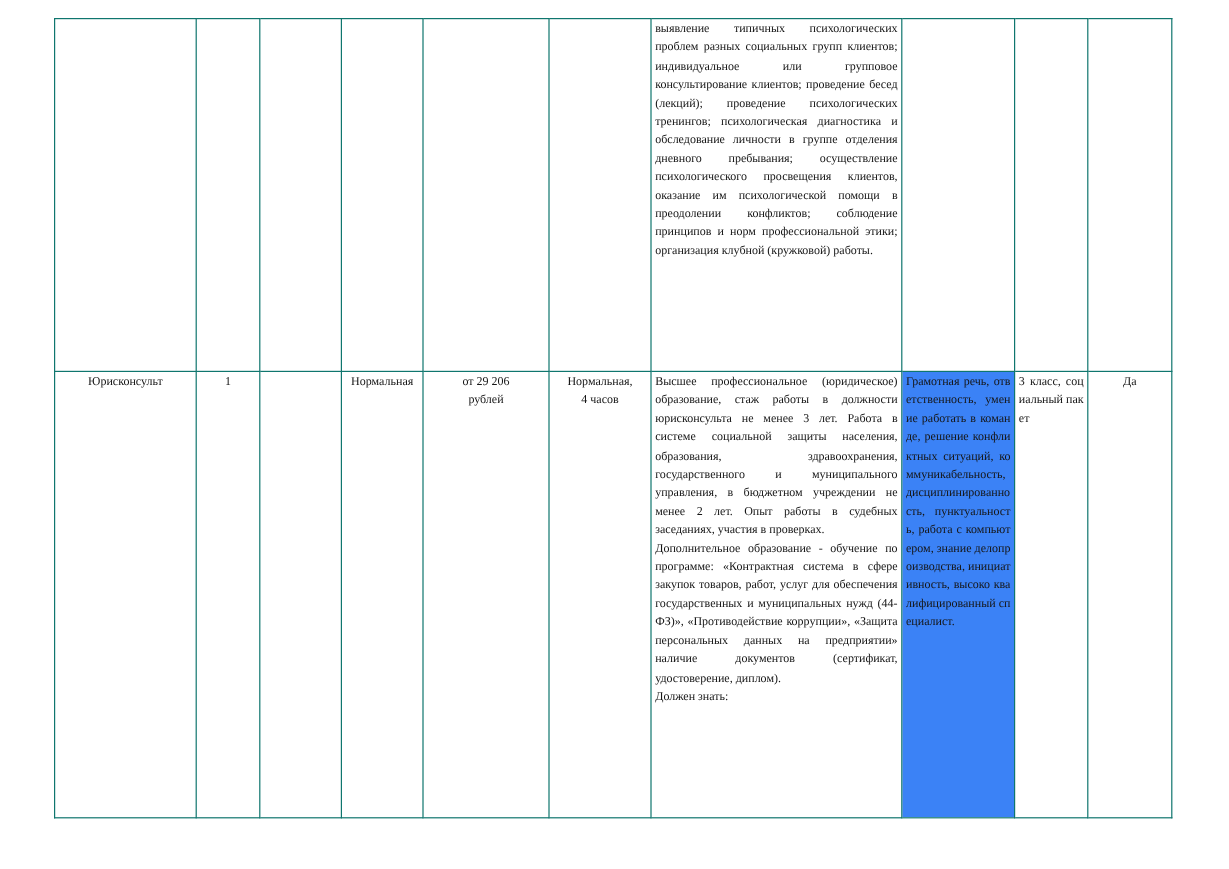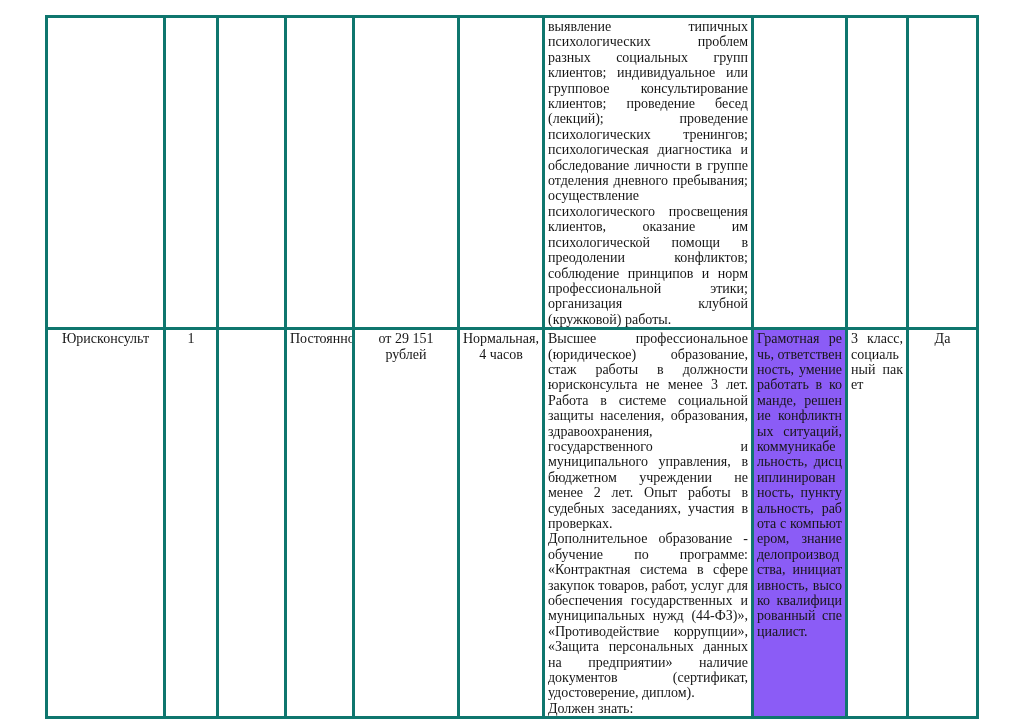--- a/index.html
+++ b/index.html
@@ -21,35 +21,35 @@
     left: 45px;
     top: 15px;
   }
   table.doc-table {
     border-collapse: collapse;
     table-layout: fixed;
     width: 931px;
     border: 1px solid #3c3c3c;
   }
   table.doc-table td {
-    border: 3px solid #0f766e;
+    border: 1px solid #0f766e;
     vertical-align: top;
     padding: 1px 3px 0 3px;
-    font-size: 14px;
+    font-size: 10px;
     line-height: 15.4px;
     overflow: hidden;
     box-sizing: border-box;
   }
   tr.row-1 { height: 294px; }
   tr.row-2 { height: 372px; margin-top: 20px; }
   .align-center  { text-align: center; }
   .align-justify { text-align: justify; }
   .break-all     { word-break: break-all; text-align: justify; }
   .multiline     { white-space: pre-line; }
-  .shaded        { background: #8b5cf6; }
+  .shaded        { background: #3b82f6; }
 </style>
 </head>
 <body>
 
 <div class="page">
   <div class="table-wrap">
     <table class="doc-table">
       <colgroup>
         <col style="width:118px">
         <col style="width:53px">
@@ -72,22 +72,22 @@
           <td></td>
           <td class="align-justify">выявление типичных психологических проблем разных социальных групп клиентов; индивидуальное или групповое консультирование клиентов; проведение бесед (лекций); проведение психологических тренингов; психологическая диагностика и обследование личности в группе отделения дневного пребывания; осуществление психологического просвещения клиентов, оказание им психологической помощи в преодолении конфликтов; соблюдение принципов и норм профессиональной этики; организация клубной (кружковой) работы.</td>
           <td></td>
           <td></td>
           <td></td>
         </tr>
         <tr class="row-2">
           <td class="align-center">Юрисконсульт</td>
           <td class="align-center">1</td>
           <td></td>
-          <td class="align-center">Постоянно</td>
-          <td class="align-center multiline">от  29 151
+          <td class="align-center">Нормальная</td>
+          <td class="align-center multiline">от  29 206
 рублей</td>
           <td class="align-center multiline">Нормальная,
 4 часов</td>
           <td class="align-justify multiline">Высшее профессиональное (юридическое) образование, стаж работы в должности юрисконсульта не менее 3 лет. Работа в системе социальной защиты населения, образования, здравоохранения, государственного и муниципального управления, в бюджетном учреждении не менее 2 лет. Опыт работы в судебных заседаниях, участия в проверках.
 Дополнительное образование - обучение по программе: «Контрактная система в сфере закупок товаров, работ, услуг для обеспечения государственных и муниципальных нужд (44-ФЗ)», «Противодействие коррупции», «Защита персональных данных на предприятии» наличие документов (сертификат, удостоверение, диплом).
 Должен знать:</td>
           <td class="break-all shaded">Грамотная речь, ответственность, умение работать в команде, решение конфликтных ситуаций, коммуникабельность, дисциплинированность, пунктуальность, работа с компьютером, знание делопроизводства, инициативность, высоко квалифицированный специалист.</td>
           <td class="break-all">3 класс, социальный пакет</td>
           <td class="align-center">Да</td>
         </tr>

